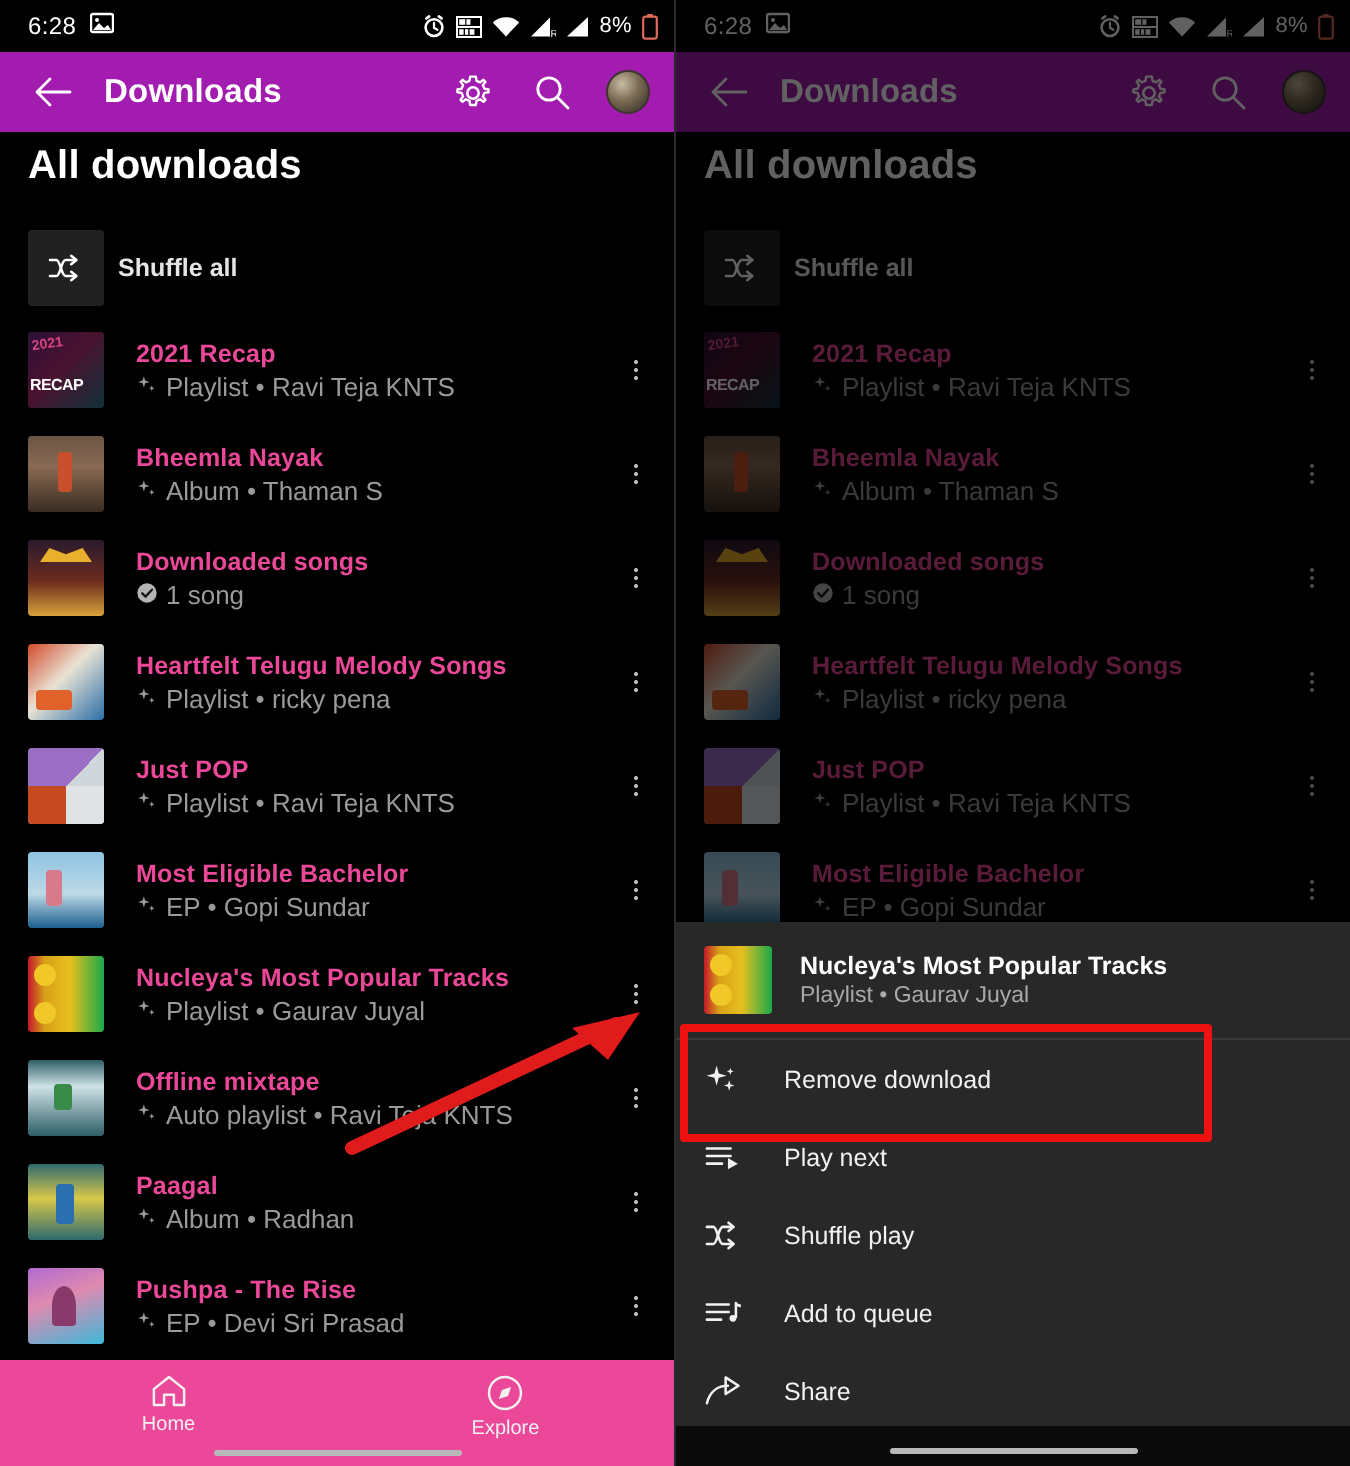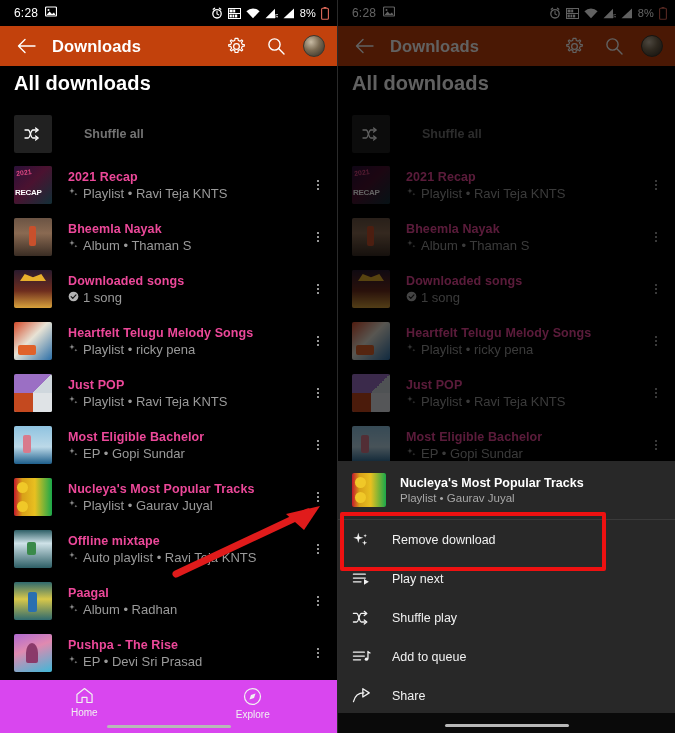--- a/index.html
+++ b/index.html
@@ -22,21 +22,21 @@
   .sb-left { display:flex; align-items:flex-start; gap:7px; }
   .sb-spacer { flex:1; }
   .sb-right { display:flex; align-items:center; gap:5px; }
   .sb-time { font-size:12px; font-weight:400; }
   .ico { display:inline-block; line-height:0; }
   .sb-batt { font-size:11px; }
 
   
   .appbar {
     height:40px; display:flex; align-items:center;
-    padding:0 12px 0 10px; gap:0; background:#c2410c;
+    padding:0 12px 0 10px; gap:0; background:#a21caf;
   }
   .appbar .back { width:32px; height:32px; display:flex; align-items:center; justify-content:center; cursor:pointer; }
   .appbar .title {
     color:#fff; font-size:16.5px; font-weight:700; margin-left:10px; flex:1;
     letter-spacing:.1px;
   }
   .appbar .act { width:30px; height:30px; display:flex; align-items:center; justify-content:center; margin-left:10px; cursor:pointer; }
   .avatar {
     width:22px; height:22px; border-radius:50%; margin-left:12px;
     background:radial-gradient(circle at 35% 30%, #c8bba4 0%, #7a6a52 45%, #2e2a24 100%);
@@ -57,21 +57,21 @@
   .row-title { color:#ec4899; font-size:12.5px; font-weight:700; white-space:nowrap; overflow:hidden; text-overflow:ellipsis; letter-spacing:.1px; }
   .row-sub { color:#9a9a9a; font-size:13px; margin-top:2px; display:flex; align-items:flex-end; gap:4px; white-space:nowrap; overflow:hidden; }
   .kebab { width:26px; flex:0 0 26px; display:flex; align-items:center; justify-content:center; cursor:pointer; }
   .kebab i { display:block; width:2.5px; height:2.5px; border-radius:50%; background:#c9c9c9; margin:1.6px 0; }
 
   .shufflerow { height:50px; }
   .shuffle-tile {
     width:38px; height:38px; flex:0 0 38px; background:#212121;
     display:flex; align-items:center; justify-content:center; border-radius:2px;
   }
-  .shuffle-label { color:#737373; font-size:12.5px; font-weight:700; margin-left:32px; }
+  .shuffle-label { color:#e5e5e5; font-size:12.5px; font-weight:700; margin-left:7px; }
 
   
   .sparkle { flex:0 0 auto; }
   .checkc { flex:0 0 auto; }
 
   
   .art { width:100%; height:100%; position:relative; }
   .art-recap { background:linear-gradient(135deg,#2b1038 0%,#4b1230 45%,#123038 100%); }
   .art-recap::after{ content:"RECAP"; position:absolute; left:1px; bottom:7px; color:#fff; font-size:8px; font-weight:700; letter-spacing:-.3px;}
   .art-recap::before{ content:"2021"; position:absolute; left:2px; top:3px; color:#d8457f; font-size:7px; font-weight:700; transform:rotate(-8deg);}
@@ -94,21 +94,21 @@
   .art-offline { background:linear-gradient(180deg,#2e5f66 0%,#cfe2e8 35%,#2e5f66 100%); }
   .art-offline::after{ content:""; position:absolute; left:13px; top:12px; width:9px; height:13px; background:#3a8a4a; border-radius:2px;}
   .art-paagal { background:linear-gradient(180deg,#2f6a6e 0%,#d8c84a 45%,#2f6a6e 100%); }
   .art-paagal::after{ content:""; position:absolute; left:14px; top:10px; width:9px; height:20px; background:#2a6fb0; border-radius:2px;}
   .art-pushpa { background:linear-gradient(160deg,#b06ad0 0%,#e08ab0 40%,#3fb8d8 100%); }
   .art-pushpa::after{ content:""; position:absolute; left:12px; top:9px; width:12px; height:20px; background:#8a3a6a; border-radius:50% 50% 2px 2px;}
 
   
   .botnav {
     position:absolute; left:0; right:0; bottom:0; height:53px;
-    background:#d946ef; display:flex; align-items:flex-start; padding-top:7px;
+    background:#ec4899; display:flex; align-items:flex-start; padding-top:7px;
   }
   .navitem { flex:1; display:flex; flex-direction:column; align-items:center; gap:3px; cursor:pointer; }
   .navlabel { color:#f1f1f1; font-size:10px; }
   .gesture {
     position:absolute; bottom:5px; left:50%; transform:translateX(-50%);
     width:124px; height:3.5px; border-radius:2px; background:#b8b8b8;
   }
   .panel .botnav { bottom:0; }
 
   

